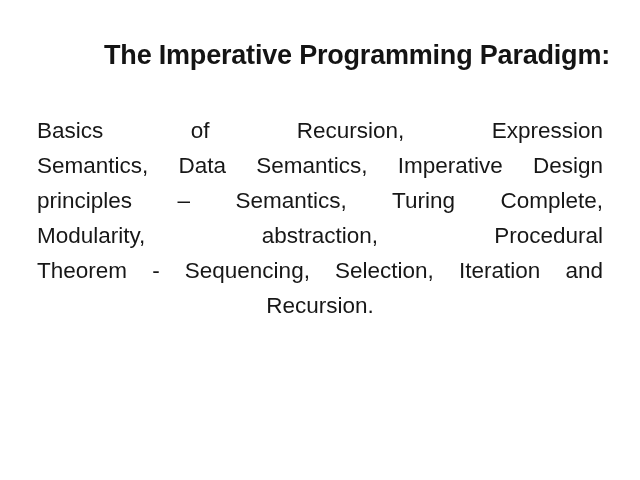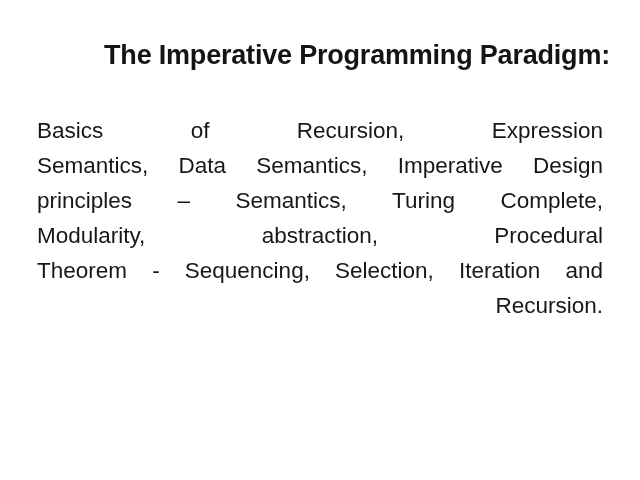--- a/index.html
+++ b/index.html
@@ -45,21 +45,21 @@
     line-height: 35px;
     text-align: left;
   }
   .line-flex {
     display: flex;
     width: 100%;
     justify-content: space-between;
     white-space: pre;
   }
   .line-flex.left {
-    justify-content: flex-end;
+    justify-content: center;
   }
 </style>
 </head>
 <body>
 
 <div class="slide">
 
   <div class="slide-title">The Imperative Programming Paradigm:</div>
 
   <div class="slide-body" id="body-container">

